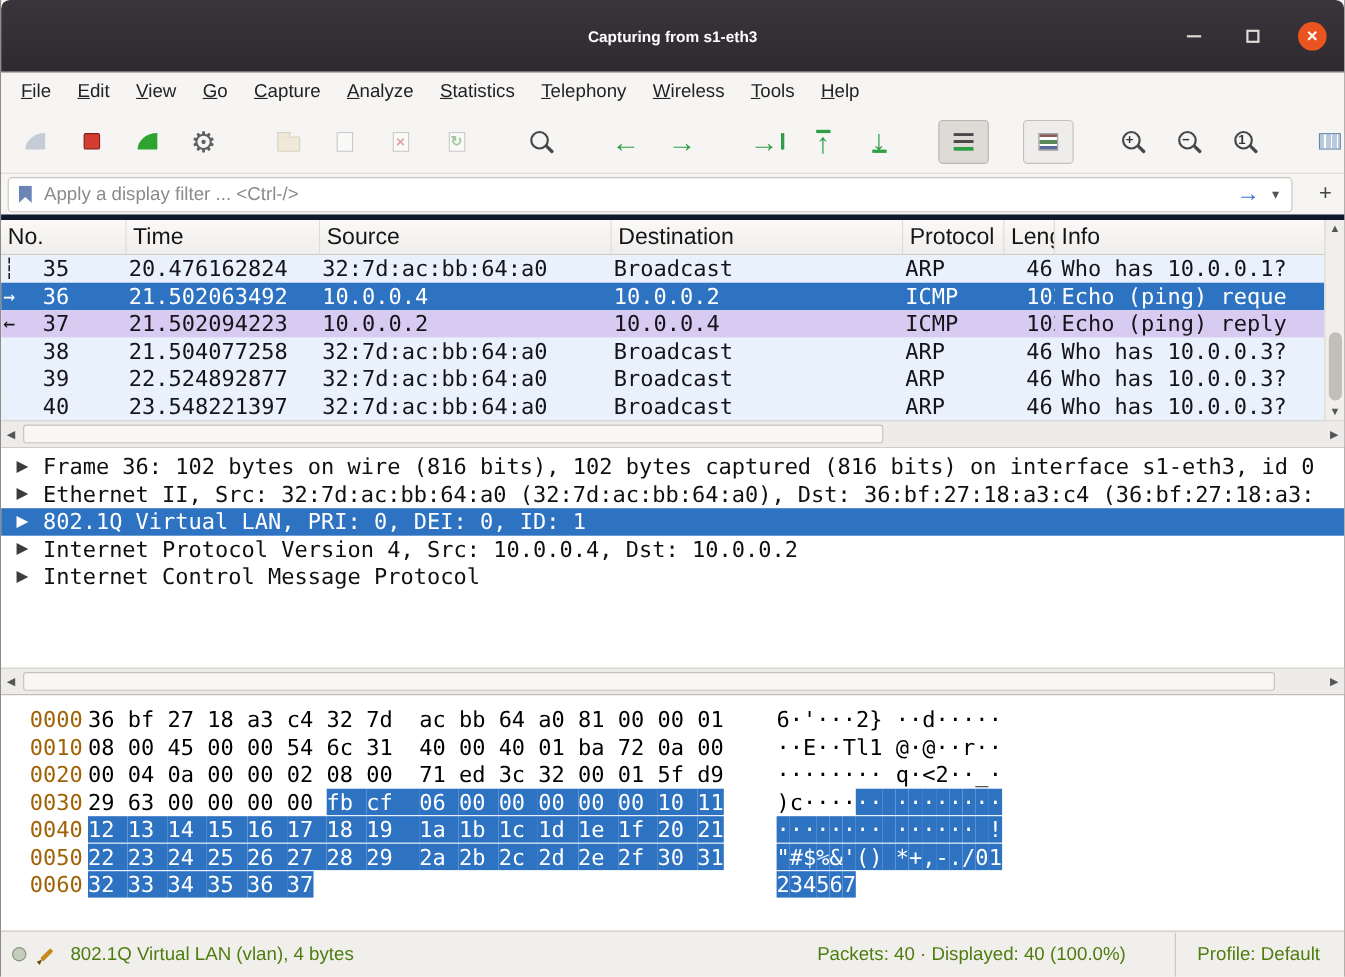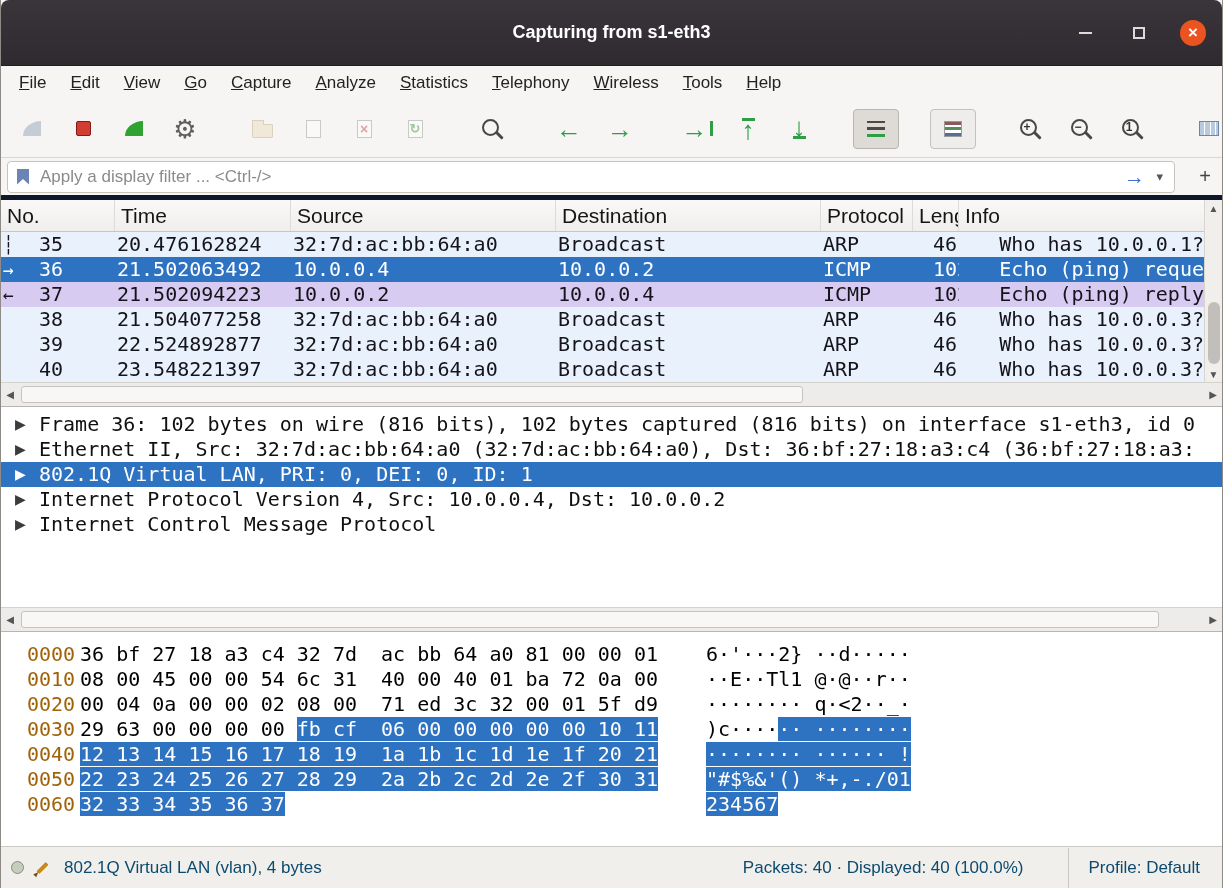--- a/index.html
+++ b/index.html
@@ -5,21 +5,21 @@
   * { margin:0; padding:0; box-sizing:border-box; }
   html,body { width:1223px; height:888px; overflow:hidden;
     font-family:"Liberation Sans",sans-serif; background:#f6f5f4; }
   .window { height:888px; display:flex; flex-direction:column;
     border-left:1px solid #8e8b87; border-right:1px solid #8e8b87; }
 
   
   .titlebar { height:66px; flex:none; background:linear-gradient(#3a353a,#2f2a2f);
     border-radius:8px 8px 0 0; position:relative; display:flex; align-items:center;
     justify-content:center; border-bottom:1px solid #211d21; }
-  .title { color:#fff; font-weight:bold; font-size:18px; }
+  .title { color:#fff; font-weight:bold; font-size:14px; }
   .win-controls { position:absolute; right:16px; top:0; height:100%;
     display:flex; align-items:center; gap:28px; }
   .wc { width:26px; height:26px; display:flex; align-items:center; justify-content:center; }
   .btn-min span { width:13px; height:2px; background:#dedad6; }
   .btn-max span { width:12px; height:12px; border:2px solid #dedad6; }
   .btn-close { border-radius:50%; background:#e95420; color:#fff; font-size:17px;
     font-weight:bold; line-height:1; }
 
   
   .menubar { height:34px; flex:none; display:flex; align-items:center;
@@ -98,21 +98,21 @@
   .pbody { height:150px; margin-right:18px; overflow:hidden;
     font-family:"DejaVu Sans Mono","Liberation Mono",monospace; font-size:20px; }
   .prow { display:grid; grid-template-columns:22px 40px 52px 176px 265px 265px 92px 46px 1fr;
     height:25px; line-height:25px; color:#14141a; }
   .prow.sel { color:#fff; }
   .pc { overflow:hidden; white-space:pre; }
   .pc-marker { padding-left:2px; font-size:18px; }
   .pc-no { text-align:right; }
   .pc-time,.pc-source,.pc-dest,.pc-proto { padding-left:2px; }
   .pc-len { text-align:right; padding-right:3px;margin-left:20px; }
-  .pc-info { padding-left:6px;text-align:right; }
+  .pc-info { padding-left:6px; }
 
   
   .vscroll { position:absolute; top:0; right:0; width:18px; height:182px; background:#f1efec;
     border-left:1px solid #d8d5d0; display:flex; flex-direction:column; align-items:center; }
   .sarrow { font-size:10px; color:#555; height:16px; width:100%; display:flex;
     align-items:center; justify-content:center; flex:none; }
   .vtrack { flex:1; width:100%; position:relative; }
   .vthumb { position:absolute; bottom:2px; left:3px; width:12px; height:62px;
     background:#c2bfba; border-radius:6px; }
   .hscroll { height:24px; display:flex; align-items:center; background:#eeecea;
@@ -137,21 +137,21 @@
   .hpane { flex:1; background:#fff; border-top:1px solid #b8b5b0; padding-top:10px; overflow:hidden; }
   .hrow { position:relative; height:25px; white-space:pre;
     font-family:"DejaVu Sans Mono","Liberation Mono",monospace; font-size:20px; line-height:25px; }
   .hoff { position:absolute; left:26px; color:#a16207; }
   .hhex { position:absolute; left:79px; }
   .hascii { position:absolute; left:705px; }
   .hl { background:#2e72c2; color:#fff; }
 
   
   .statusbar { height:42px; flex:none; display:flex; align-items:center; background:#f1efec;
-    border-top:1px solid #cbc7c2; font-size:17px; color:#0c4a6e; }
+    border-top:1px solid #cbc7c2; font-size:17px; color:#4d7c0f; }
   .dot { width:13px; height:13px; border-radius:50%; background:#c6cdbf;
     border:1px solid #82917c; margin-left:10px; flex:none; }
   .pencil { position:relative; width:18px; height:18px; margin-left:10px; flex:none; }
   .pencil::before { content:""; position:absolute; left:2px; top:7px; width:13px; height:4px;
     background:#c8881a; transform:rotate(-45deg); border-radius:1px; }
   .pencil::after { content:""; position:absolute; left:0; top:13px; width:0; height:0;
     border-left:5px solid #6b4a0e; border-top:2px solid transparent; border-bottom:2px solid transparent;
     transform:rotate(-45deg); }
   .sfield { margin-left:12px; }
   .spackets { margin-left:auto; }

